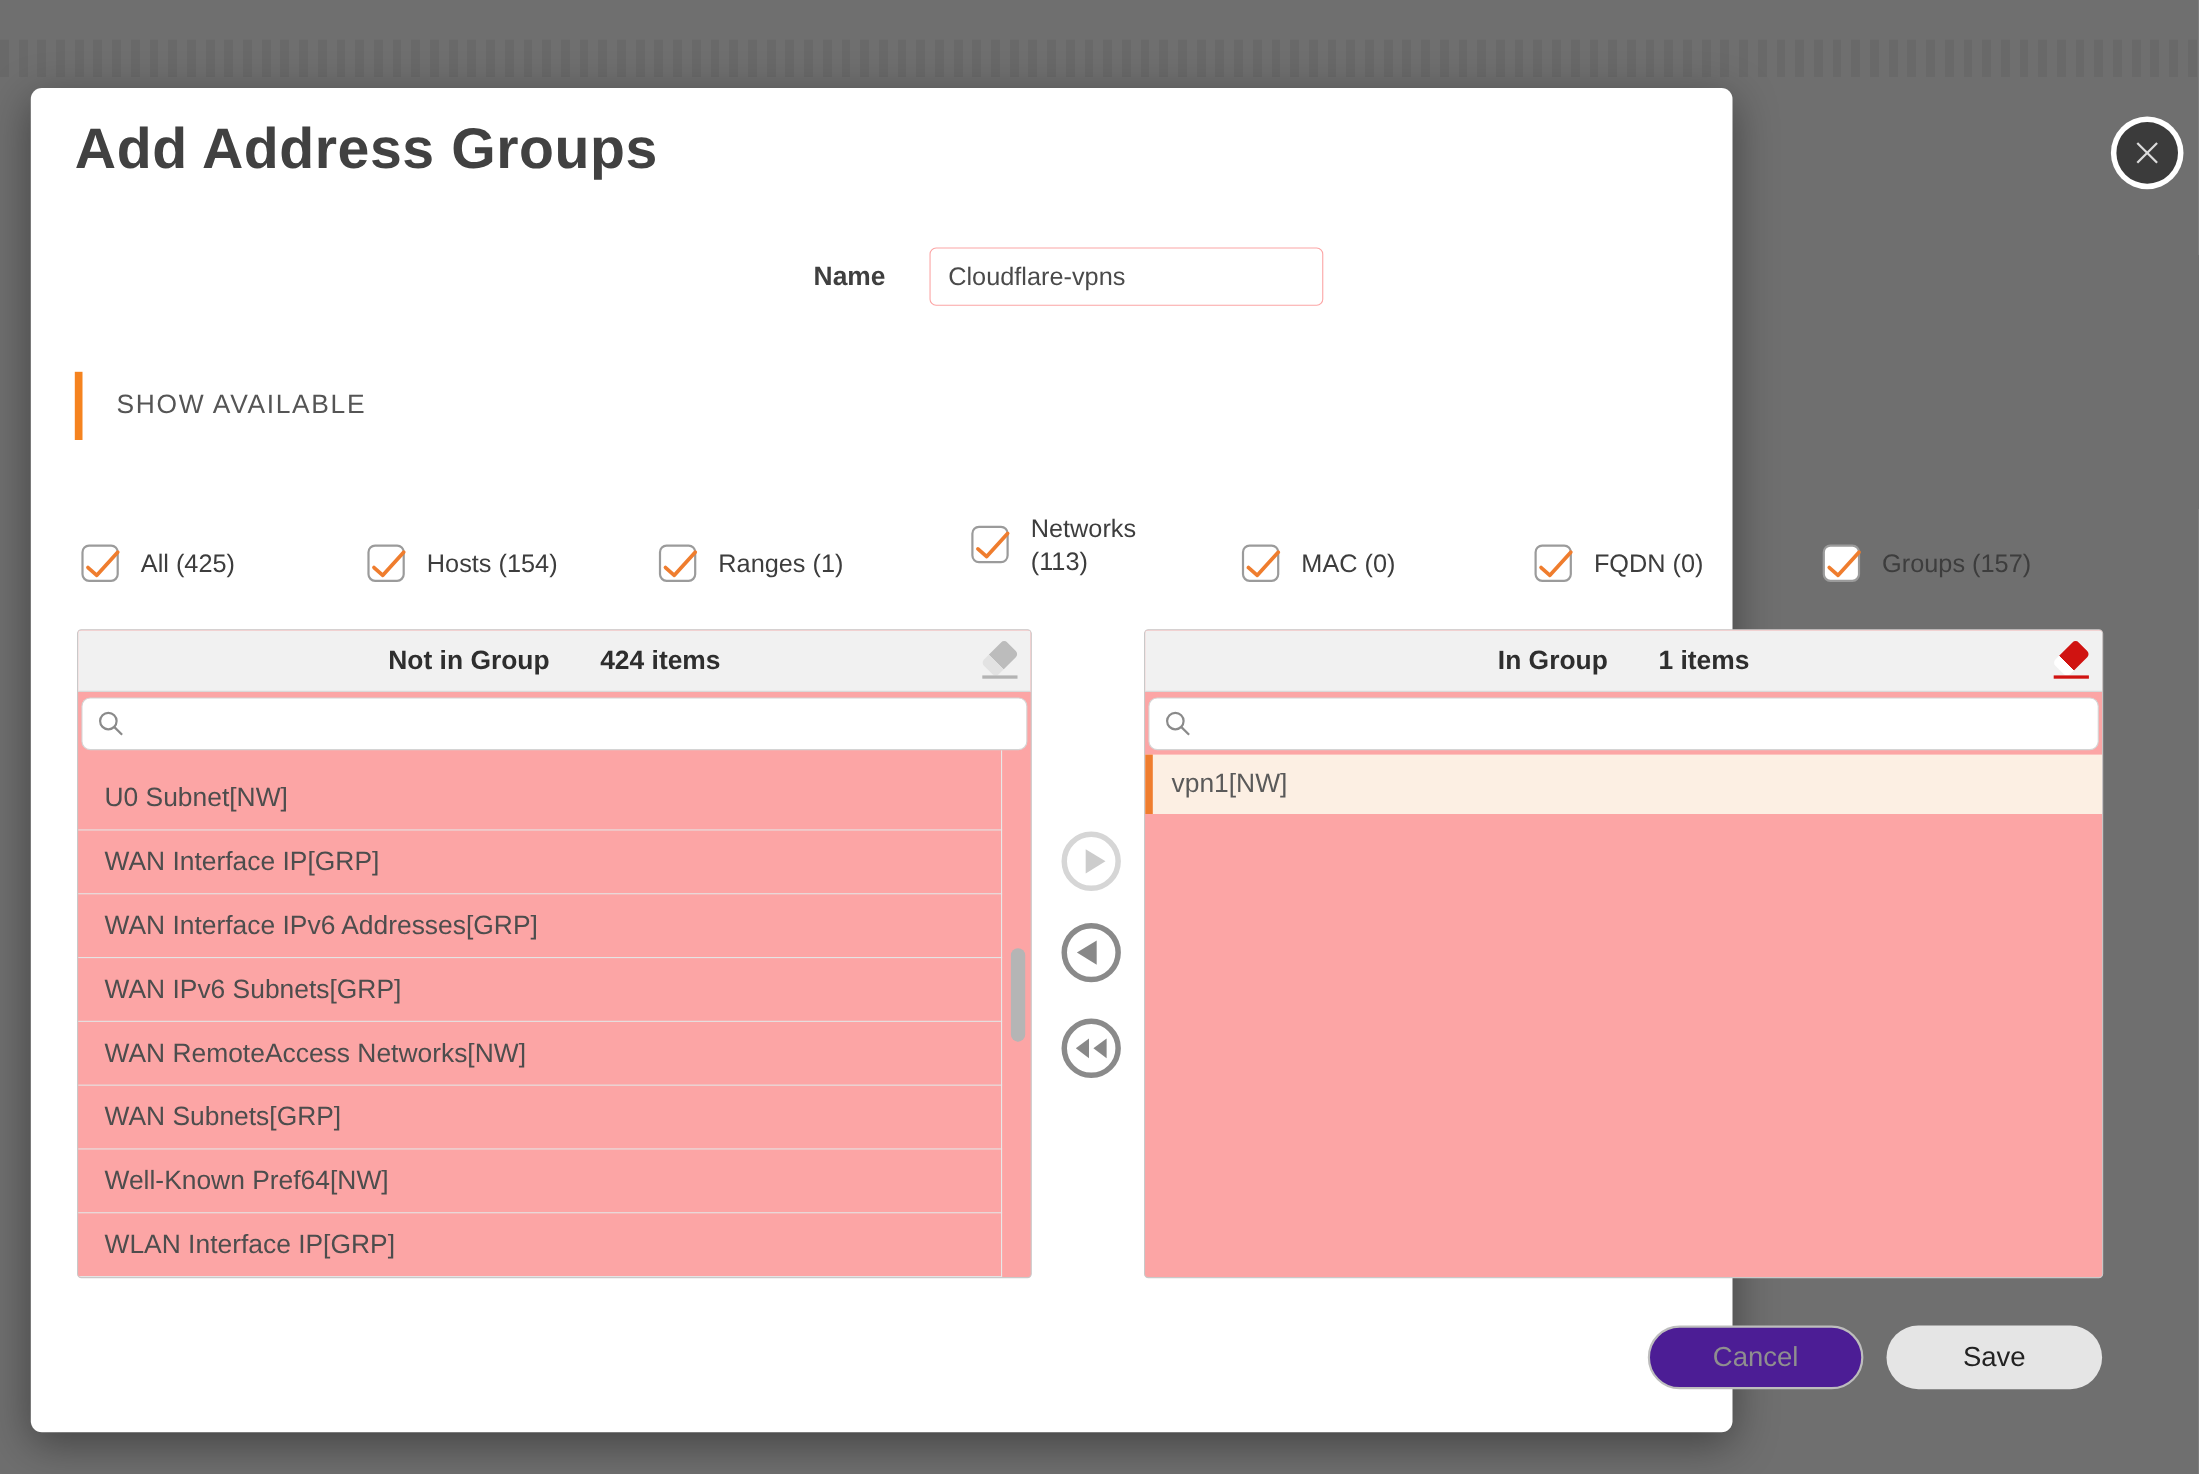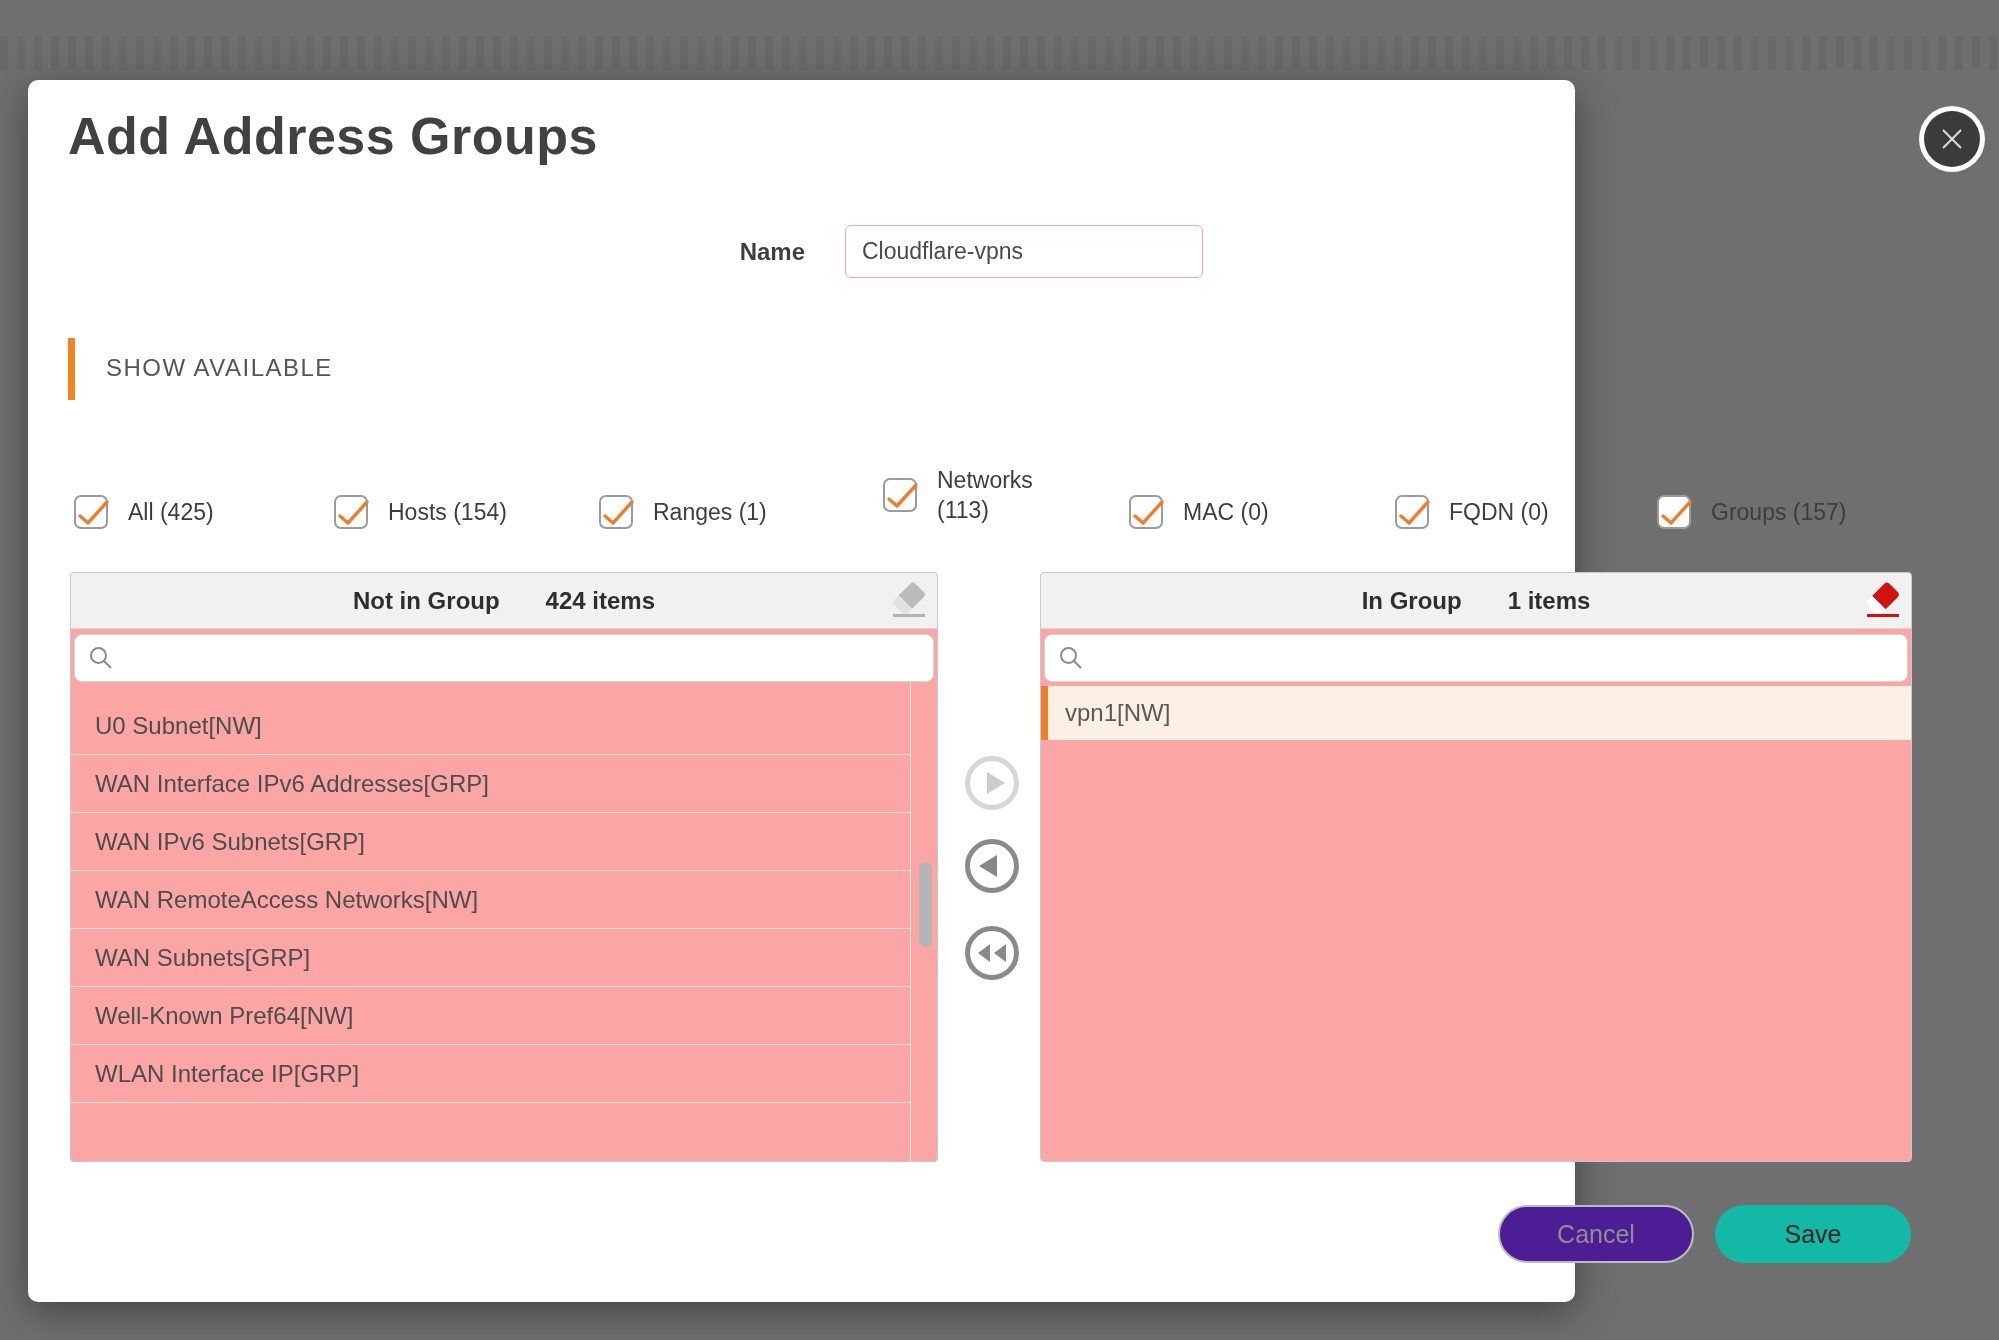--- a/index.html
+++ b/index.html
@@ -113,21 +113,21 @@
   }
   .arrow-btn.a1{top:675px;}
   .arrow-btn.a2{top:758px;}
   .arrow-btn.a3{top:845px;}
   
   .btn{
     position:absolute;top:1125px;width:196px;height:58px;border-radius:29px;
     font-size:25px;cursor:pointer;font-family:"Liberation Sans",sans-serif;
   }
   .btn.cancel{left:1470px;background:#4c1d95;border:2px solid #bdbdbd;color:#8f8f8f;}
-  .btn.save{left:1687px;background:#14b8a6;border:none;color:#222222;}
+  .btn.save{left:1687px;background:#e5e5e5;border:none;color:#222222;}
 </style>
 </head>
 <body>
 
 <div class="backdrop-stripes"></div>
 
 <div class="dialog">
 
   <button class="close-btn">
     <svg width="28" height="28" viewBox="0 0 28 28">
@@ -219,20 +219,21 @@
     <div class="searchwrap">
       <svg width="26" height="26" viewBox="0 0 26 26">
         <circle cx="10.5" cy="10.5" r="7.5" fill="none" stroke="#8a8a8a" stroke-width="2"></circle>
         <line x1="16" y1="16" x2="23" y2="23" stroke="#8a8a8a" stroke-width="2"></line>
       </svg>
       <input class="search-input" type="text" style="">
     </div>
     <div class="list">
       <div class="gutter-line"></div>
       <div class="row">U0 Subnet[NW]</div>
+      <div class="row">WAN Interface IP[GRP]</div>
       <div class="row">WAN Interface IPv6 Addresses[GRP]</div>
       <div class="row">WAN IPv6 Subnets[GRP]</div>
       <div class="row">WAN RemoteAccess Networks[NW]</div>
       <div class="row">WAN Subnets[GRP]</div>
       <div class="row">Well-Known Pref64[NW]</div>
       <div class="row">WLAN Interface IP[GRP]</div>
       <div class="thumb"></div>
     </div>
   </section>
 

